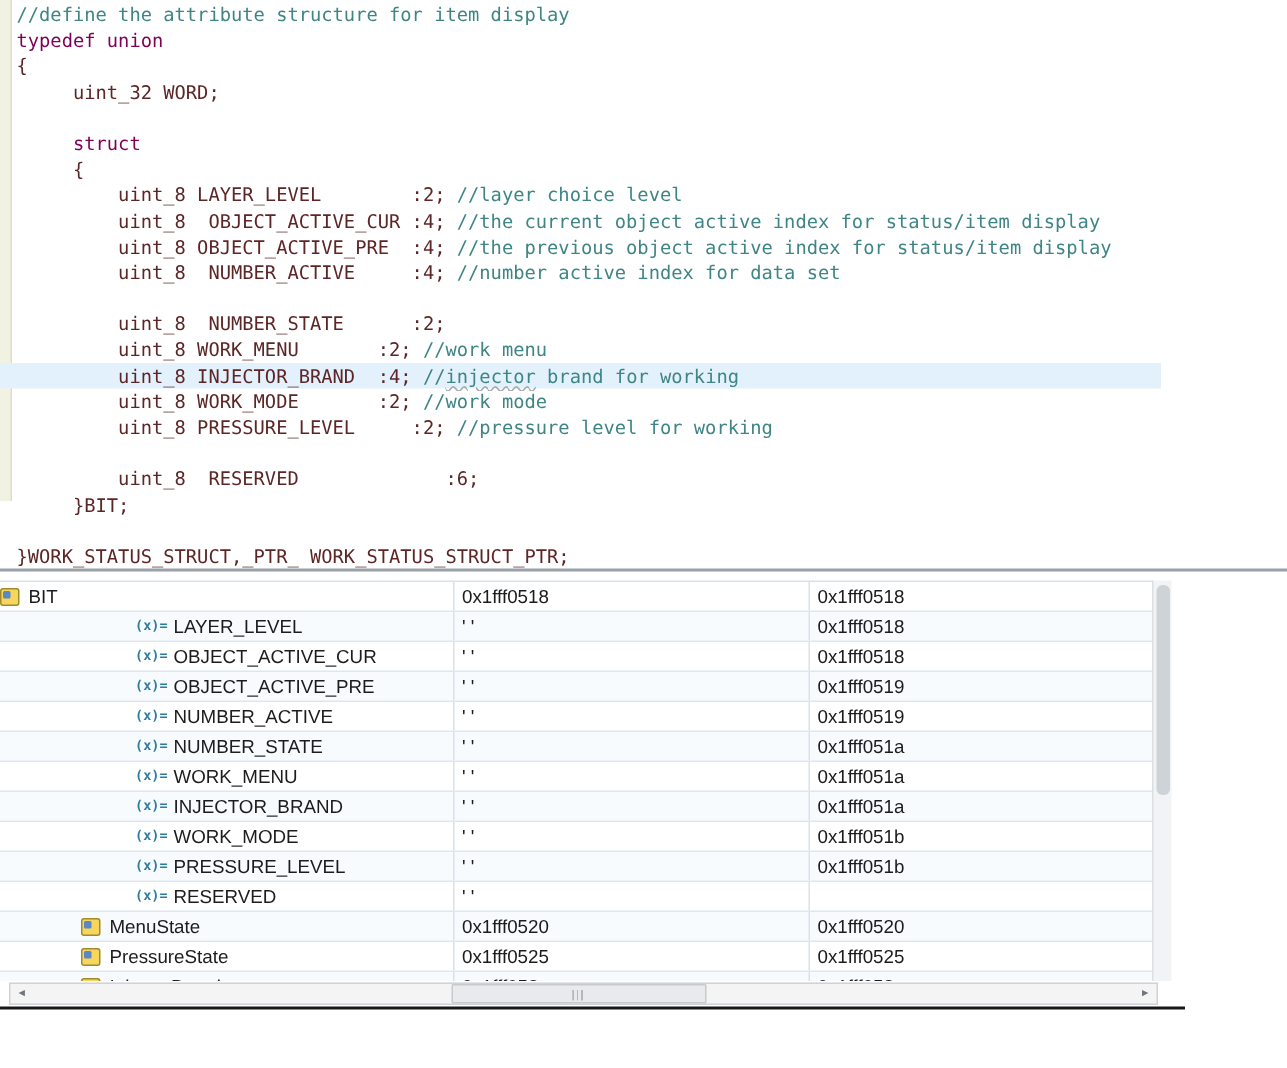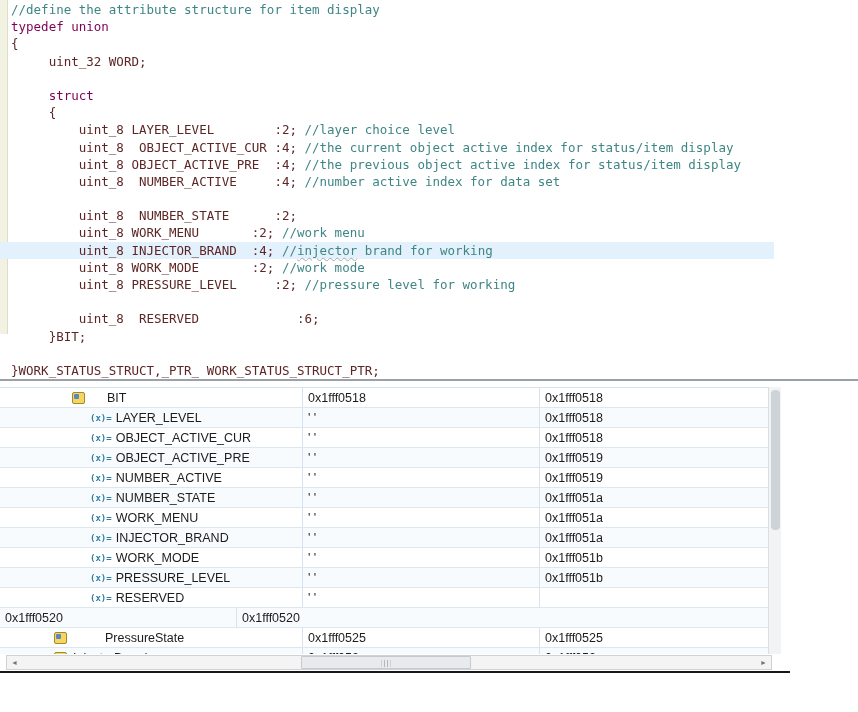--- a/index.html
+++ b/index.html
@@ -69,21 +69,21 @@
 
   <div class="editor">
     <div class="ruler"></div>
     <div class="code"><div class="code-line"><span class="seg-comment">//define the attribute structure for item display</span></div><div class="code-line"><span class="seg-keyword">typedef union</span></div><div class="code-line"><span class="seg-code">{</span></div><div class="code-line"><span class="seg-code">     uint_32 WORD;</span></div><div class="code-line"></div><div class="code-line"><span class="seg-code">     </span><span class="seg-keyword">struct</span></div><div class="code-line"><span class="seg-code">     {</span></div><div class="code-line"><span class="seg-code">         uint_8 LAYER_LEVEL        :2; </span><span class="seg-comment">//layer choice level</span></div><div class="code-line"><span class="seg-code">         uint_8  OBJECT_ACTIVE_CUR :4; </span><span class="seg-comment">//the current object active index for status/item display</span></div><div class="code-line"><span class="seg-code">         uint_8 OBJECT_ACTIVE_PRE  :4; </span><span class="seg-comment">//the previous object active index for status/item display</span></div><div class="code-line"><span class="seg-code">         uint_8  NUMBER_ACTIVE     :4; </span><span class="seg-comment">//number active index for data set</span></div><div class="code-line"></div><div class="code-line"><span class="seg-code">         uint_8  NUMBER_STATE      :2;</span></div><div class="code-line"><span class="seg-code">         uint_8 WORK_MENU       :2; </span><span class="seg-comment">//work menu</span></div><div class="code-line hl"><span class="seg-code">         uint_8 INJECTOR_BRAND  :4; </span><span class="seg-comment">//</span><span class="seg-comment-misspell">injector</span><span class="seg-comment"> brand for working</span></div><div class="code-line"><span class="seg-code">         uint_8 WORK_MODE       :2; </span><span class="seg-comment">//work mode</span></div><div class="code-line"><span class="seg-code">         uint_8 PRESSURE_LEVEL     :2; </span><span class="seg-comment">//pressure level for working</span></div><div class="code-line"></div><div class="code-line"><span class="seg-code">         uint_8  RESERVED             :6;</span></div><div class="code-line"><span class="seg-code">     }BIT;</span></div><div class="code-line"></div><div class="code-line"><span class="seg-code">}WORK_STATUS_STRUCT,_PTR_ WORK_STATUS_STRUCT_PTR;</span></div></div>
   </div>
 
   <div class="divider"></div>
 
   <div class="vars">
       <div class="trow">
-        <div class="cell name" style="padding-left: 72px; gap: 16px;">
+        <div class="cell name" style="">
           <span class="icon struct"></span>
           <span>BIT</span>
         </div>
         <div class="cell value">0x1fff0518</div>
         <div class="cell addr">0x1fff0518</div>
       </div>
       <div class="trow">
         <div class="cell name" style="padding-left: 90px;">
           <span class="icon var">(x)=</span>
           <span>LAYER_LEVEL</span>
@@ -156,25 +156,29 @@
         <div class="cell addr">0x1fff051b</div>
       </div>
       <div class="trow">
         <div class="cell name" style="padding-left: 90px;">
           <span class="icon var">(x)=</span>
           <span>RESERVED</span>
         </div>
         <div class="cell value">' '</div>
       </div>
       <div class="trow">
+        <div class="cell name" style="padding-left: 54px;">
+          <span class="icon struct"></span>
+          <span>MenuState</span>
+        </div>
         <div class="cell value">0x1fff0520</div>
         <div class="cell addr">0x1fff0520</div>
       </div>
       <div class="trow">
-        <div class="cell name" style="padding-left: 54px; gap: 32px;">
+        <div class="cell name" style="padding-left: 54px;">
           <span class="icon struct"></span>
           <span>PressureState</span>
         </div>
         <div class="cell value">0x1fff0525</div>
         <div class="cell addr">0x1fff0525</div>
       </div>
       <div class="trow">
         <div class="cell name" style="padding-left: 54px;">
           <span class="icon struct"></span>
           <span>InjectorBrand</span>

